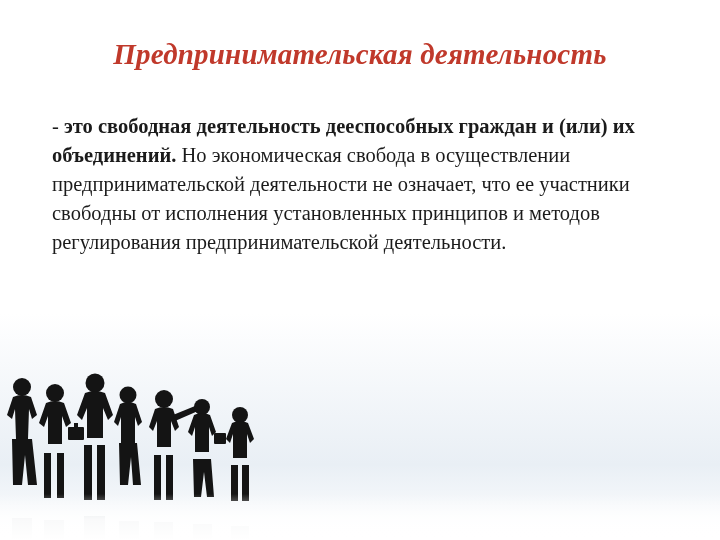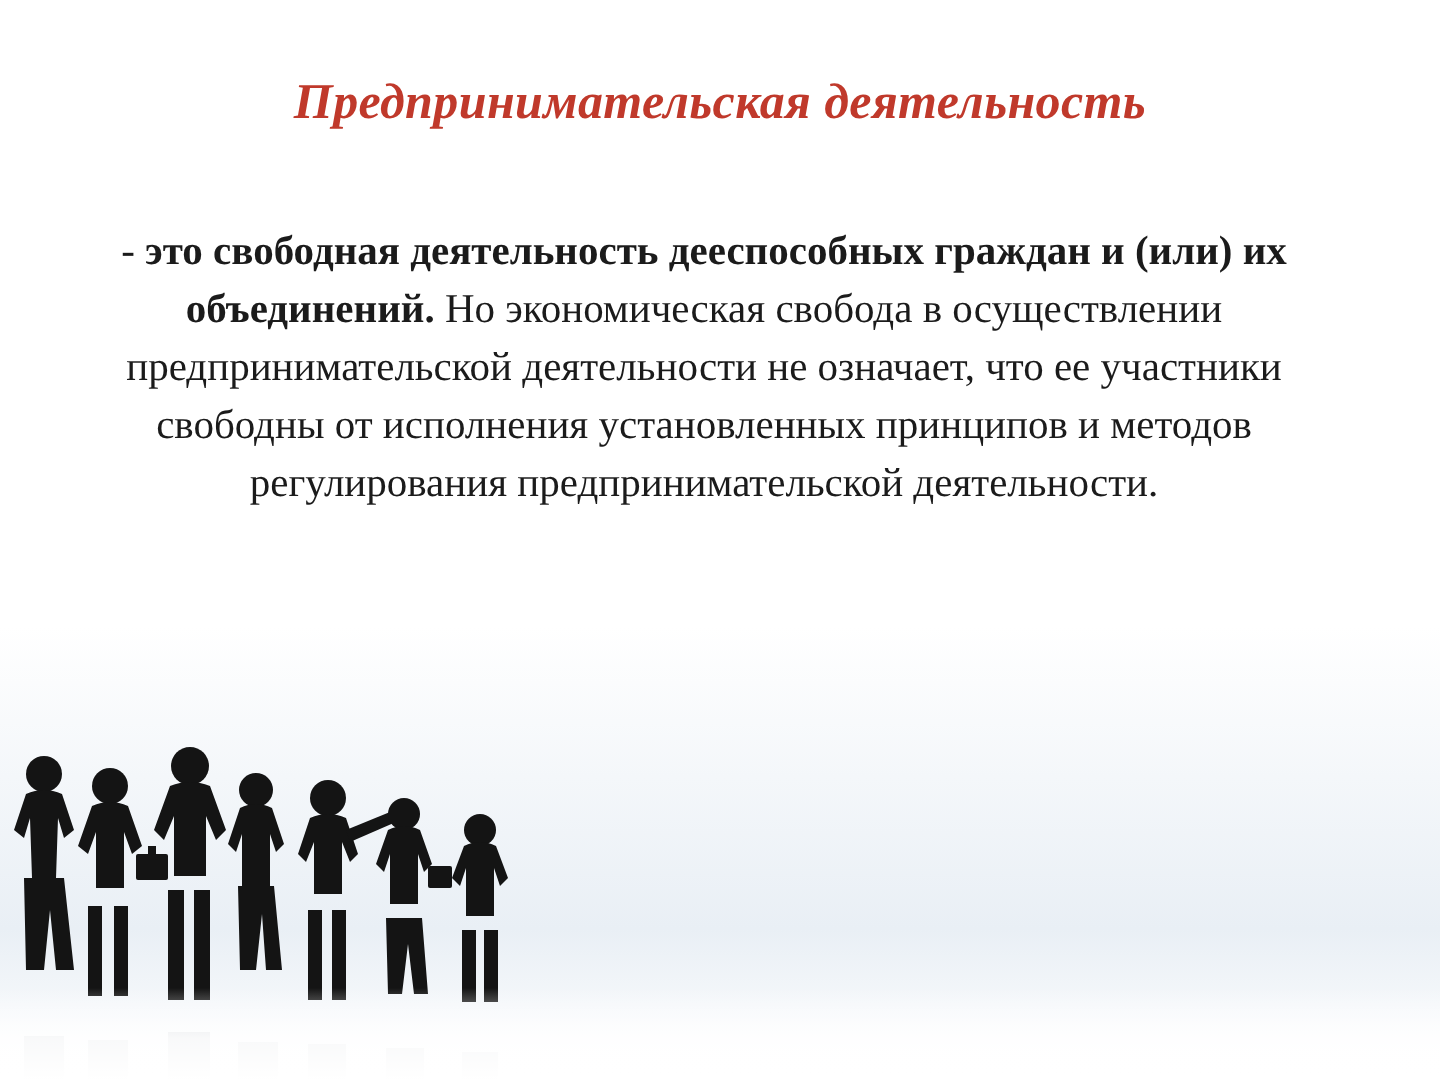--- a/index.html
+++ b/index.html
@@ -22,35 +22,35 @@
   }
   .slide-title {
     position: absolute;
     top: 38px;
     left: 0;
     width: 720px;
     text-align: center;
     font-family: "Liberation Serif", serif;
     font-style: italic;
     font-weight: bold;
-    font-size: 25px;
+    font-size: 29px;
     color: #c0392b;
     letter-spacing: 0.2px;
     white-space: nowrap;
   }
   .body-block {
     position: absolute;
     top: 112px;
     left: 52px;
     width: 600px;
     font-family: "Liberation Serif", serif;
     font-size: 20.5px;
     line-height: 1.42;
     color: #1b1b1b;
-    text-align: center;
+    text-align: left;
   }
   .body-block .lead {
     font-weight: bold;
   }
   .silhouettes {
     position: absolute;
     left: 0;
     bottom: 0;
     width: 330px;
     height: 175px;

